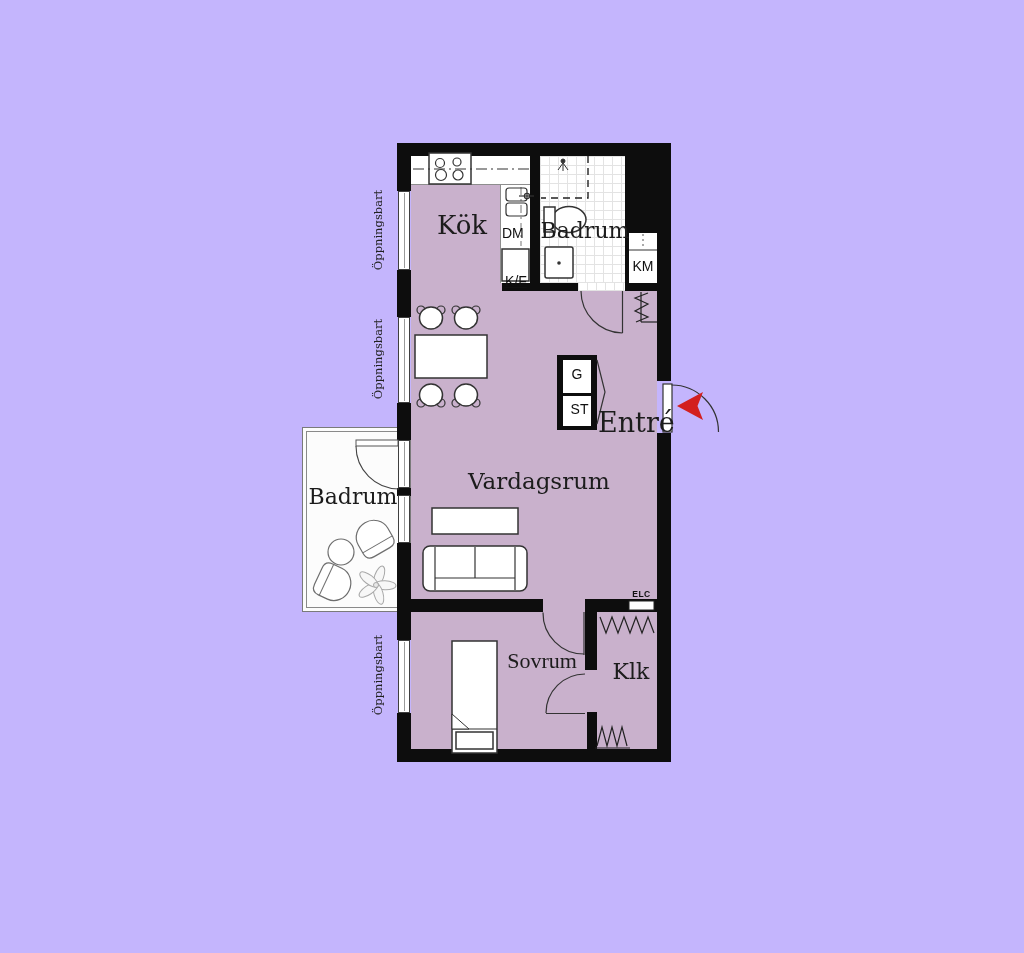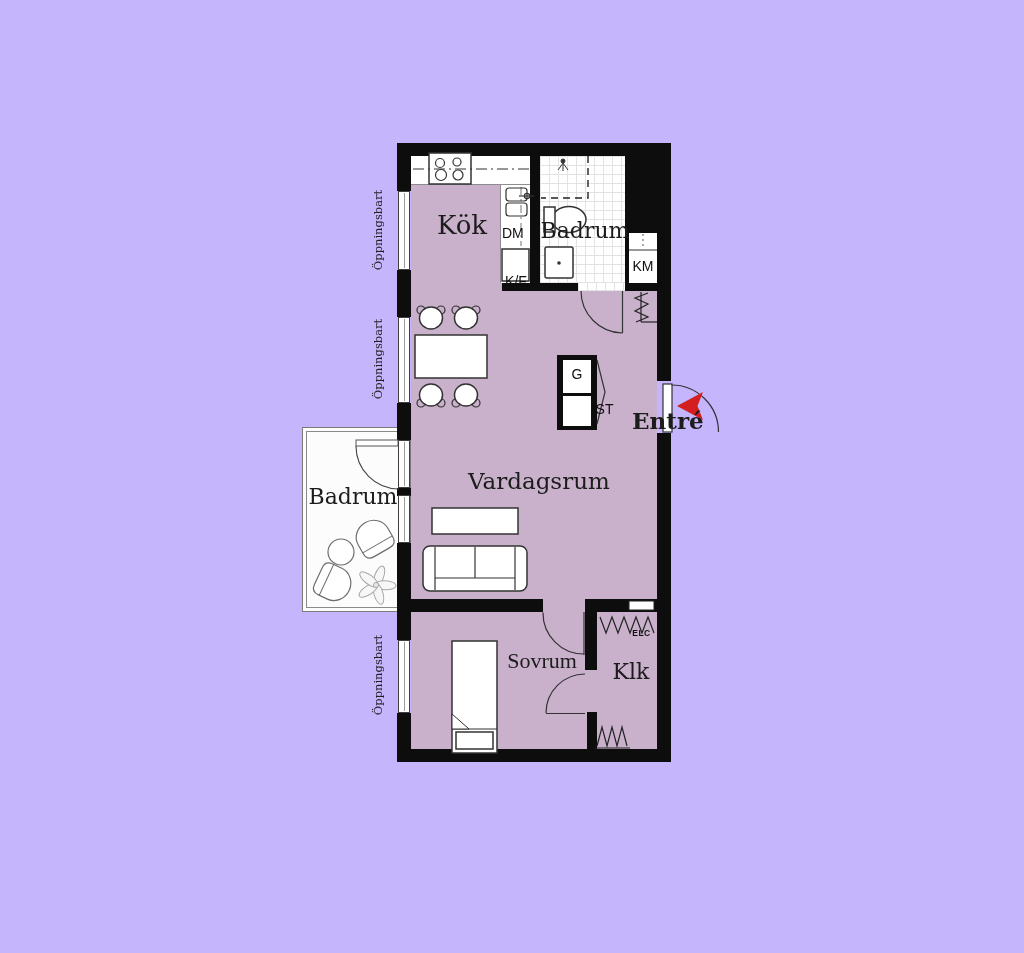--- a/index.html
+++ b/index.html
@@ -17,21 +17,21 @@
   .balcony{position:absolute;border:1px solid #7a7a7a;background:#fcfcfc;box-sizing:border-box;}
   .balcony-inner{position:absolute;inset:3px;border:1px solid #8a8a8a;}
   .closet{position:absolute;background:var(--wall,#0d0d0d);}
   .closet-cell{position:absolute;background:#fff;}
   .rlabel{position:absolute;color:#1c1c1c;text-align:center;
           font-family:"DejaVu Serif",serif;line-height:1.1;}
   .slabel{position:absolute;color:#101010;text-align:center;
           font-family:"Liberation Sans",sans-serif;font-size:14px;line-height:1.1;}
   .vlabel{position:absolute;width:110px;text-align:center;transform:rotate(-90deg);
           font-size:11.5px;color:#222;font-family:"DejaVu Serif",serif;}
-  .elc{font-size:8.5px;font-weight:bold;letter-spacing:.5px;margin-top:39px;}
+  .elc{font-size:8.5px;font-weight:bold;letter-spacing:.5px;}
   svg.overlay{position:absolute;left:0;top:0;}
   .furn{fill:#fff;stroke:#333;stroke-width:1.5;}
   .thin{fill:none;stroke:#333;stroke-width:1.2;}
   .bal{fill:#fff;stroke:#6e6e6e;stroke-width:1.2;}
   .arrow{fill:var(--entry_arrow,#d31f1f);}
 </style>
 </head>
 <body>
 
 <div class="stage">
@@ -224,30 +224,30 @@
       <ellipse rx="4.5" ry="11" transform="rotate(92) translate(0,-9)"></ellipse>
       <ellipse rx="4.5" ry="11" transform="rotate(164) translate(0,-9)"></ellipse>
       <ellipse rx="4.5" ry="11" transform="rotate(236) translate(0,-9)"></ellipse>
       <ellipse rx="4.5" ry="11" transform="rotate(308) translate(0,-9)"></ellipse>
       <circle r="2.5" fill="#e8e8e8"></circle>
     </g>
   </svg>
 
   <div class="rlabel" style="left:430px;top:211px;width:64px;font-size:26px;">Kök</div>
   <div class="rlabel" style="left:540px;top:219px;width:90px;font-size:22px;">Badrum</div>
-  <div class="rlabel" style="left:632px;top:408px;width:62px;font-size:23px;font-weight:bold;">Entré</div>
+  <div class="rlabel" style="left:598px;top:408px;width:62px;font-size:27px;">Entré</div>
   <div class="rlabel" style="left:468px;top:469px;width:138px;font-size:23px;">Vardagsrum</div>
   <div class="rlabel" style="left:305px;top:485px;width:96px;font-size:22px;">Badrum</div>
   <div class="rlabel" style="left:499px;top:649px;width:86px;font-size:22px;font-family:Liberation Serif, serif;">Sovrum</div>
   <div class="rlabel" style="left:607px;top:660px;width:48px;font-size:22px;">Klk</div>
 
   <div class="slabel" style="left:502px;top:226px;width:15px;">DM</div>
   <div class="slabel" style="left:502px;top:274px;width:28px;text-decoration:underline;">K/F</div>
   <div class="slabel" style="left:629px;top:259px;width:28px;">KM</div>
   <div class="slabel" style="left:563px;top:367px;width:28px;">G</div>
-  <div class="slabel" style="left:588px;top:402px;width:33px;">ST</div>
+  <div class="slabel" style="left:563px;top:402px;width:33px;">ST</div>
   <div class="slabel elc" style="left:627px;top:590px;width:29px;">ELC</div>
 
   <div class="vlabel" style="left:323px;top:223px;">Öppningsbart</div>
   <div class="vlabel" style="left:323px;top:352px;">Öppningsbart</div>
   <div class="vlabel" style="left:323px;top:668px;">Öppningsbart</div>
 
 </div>
 
 </body></html>

